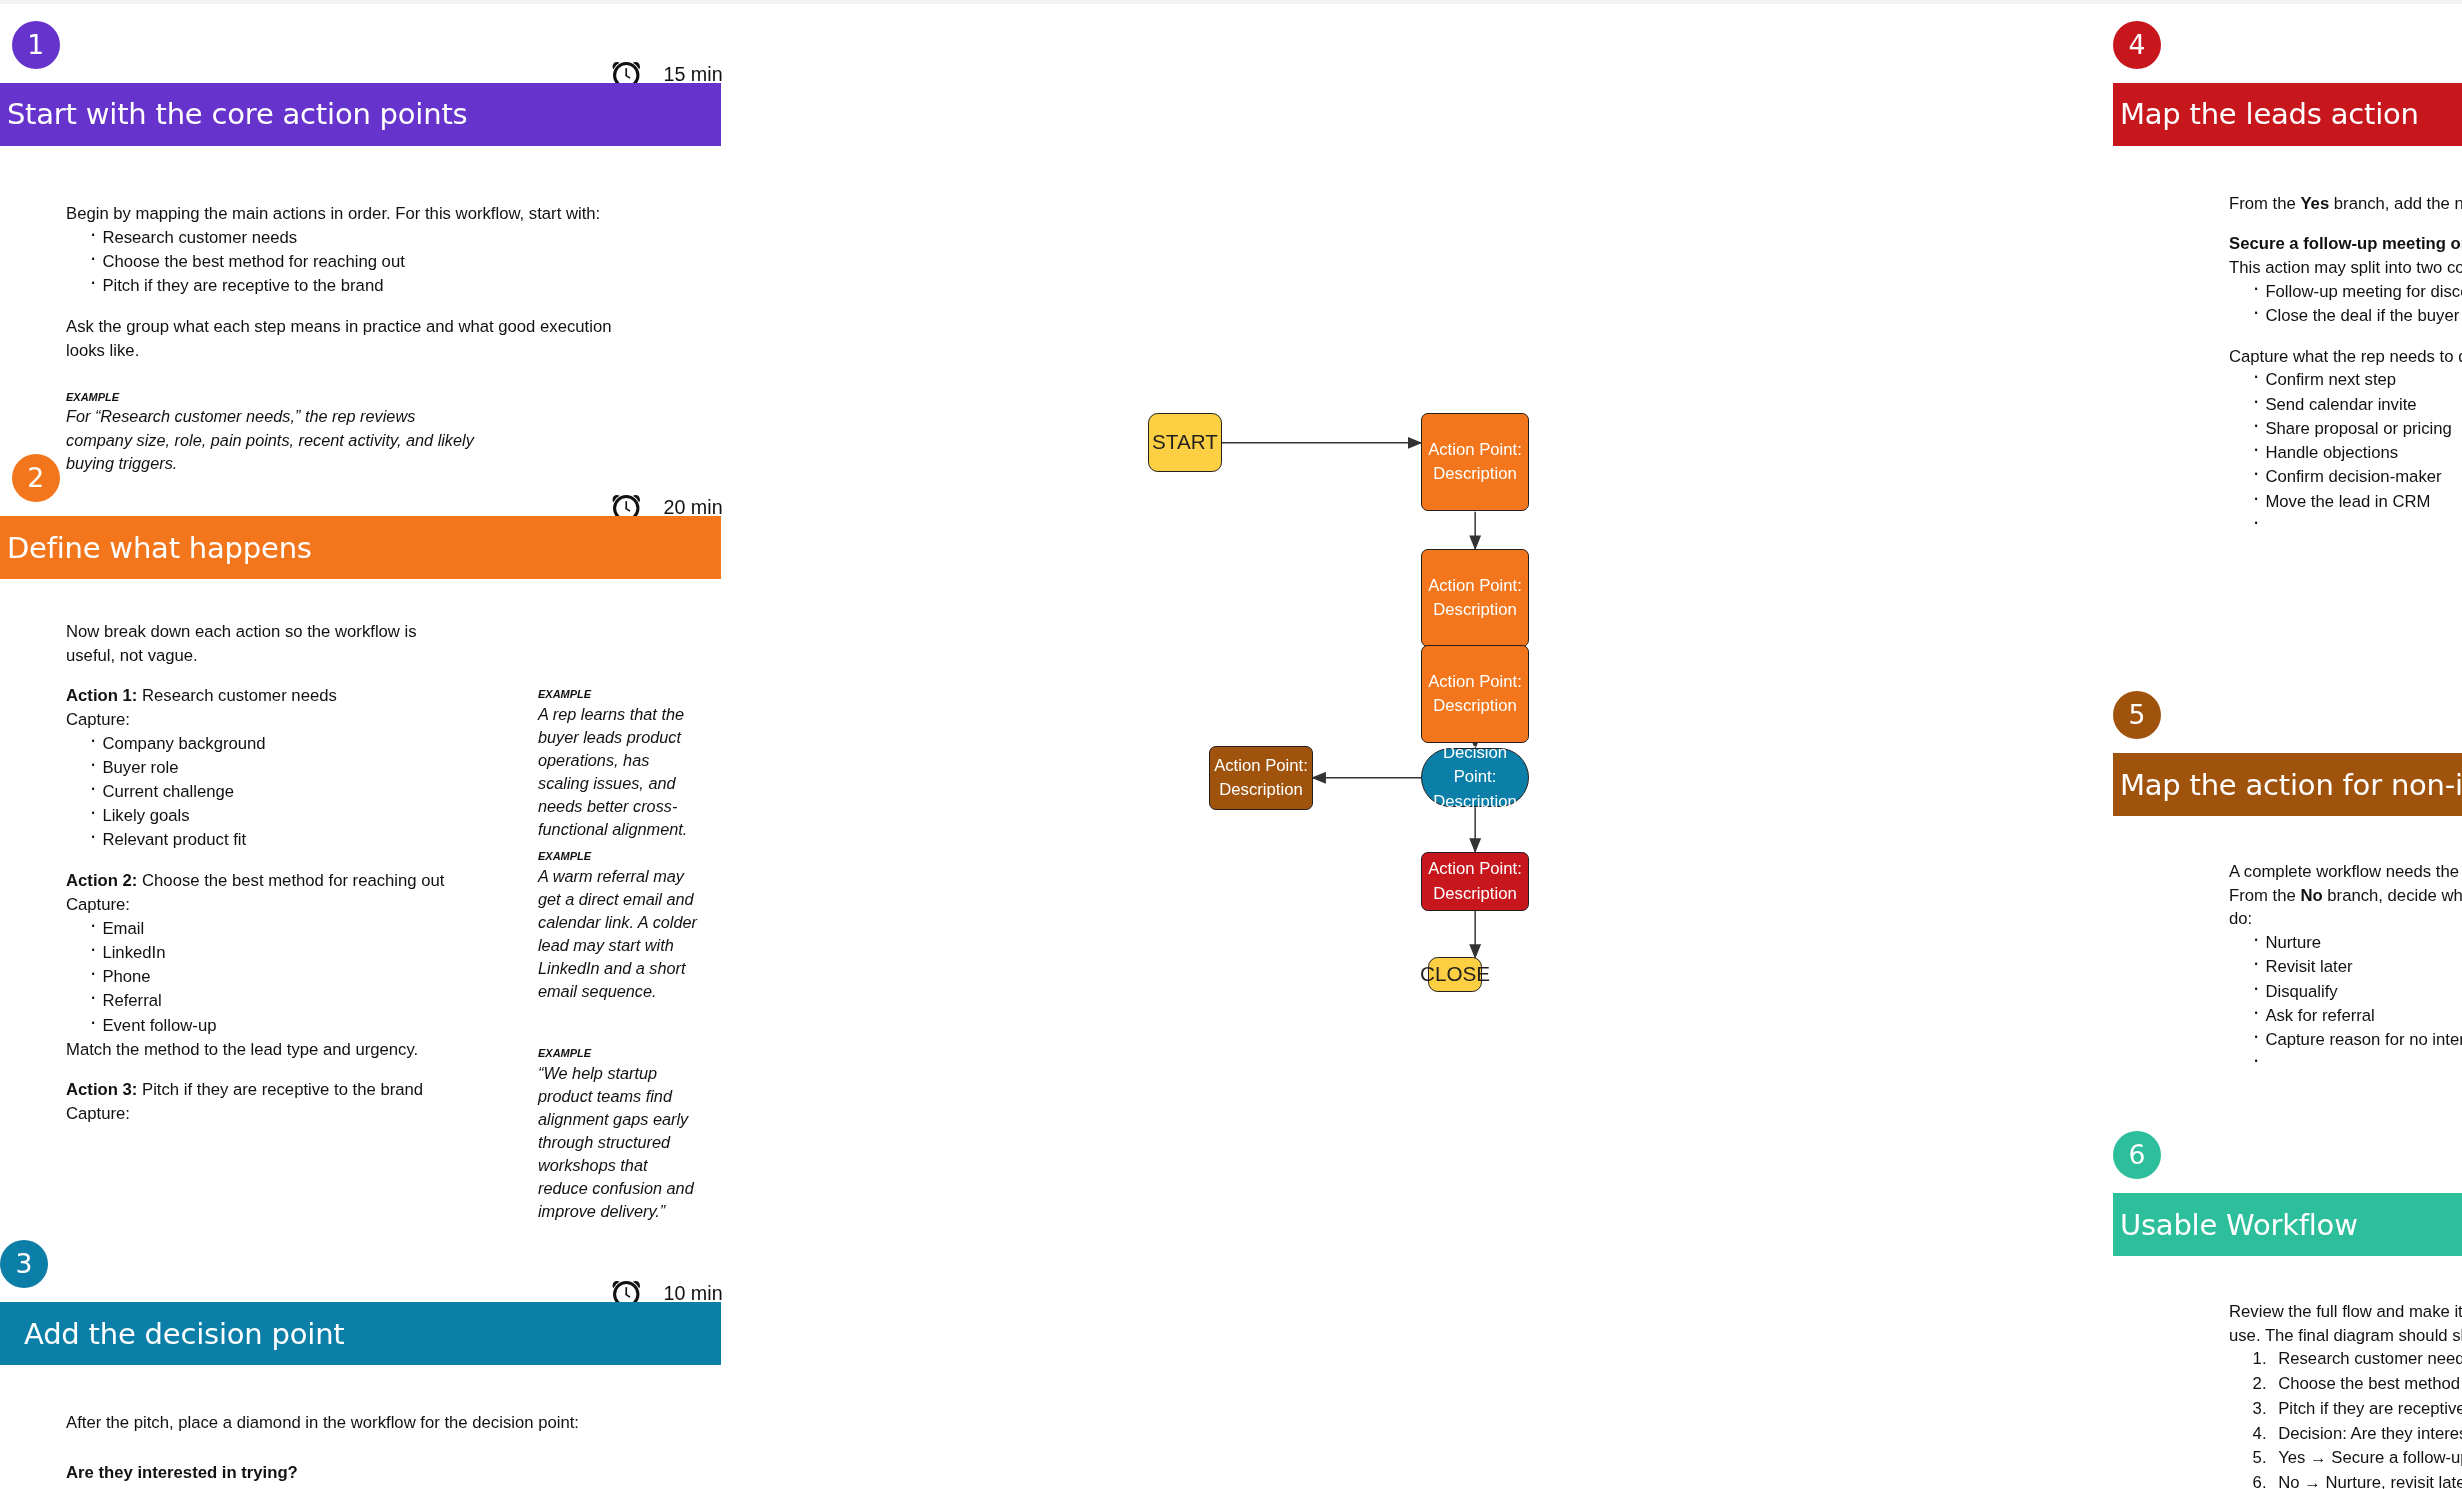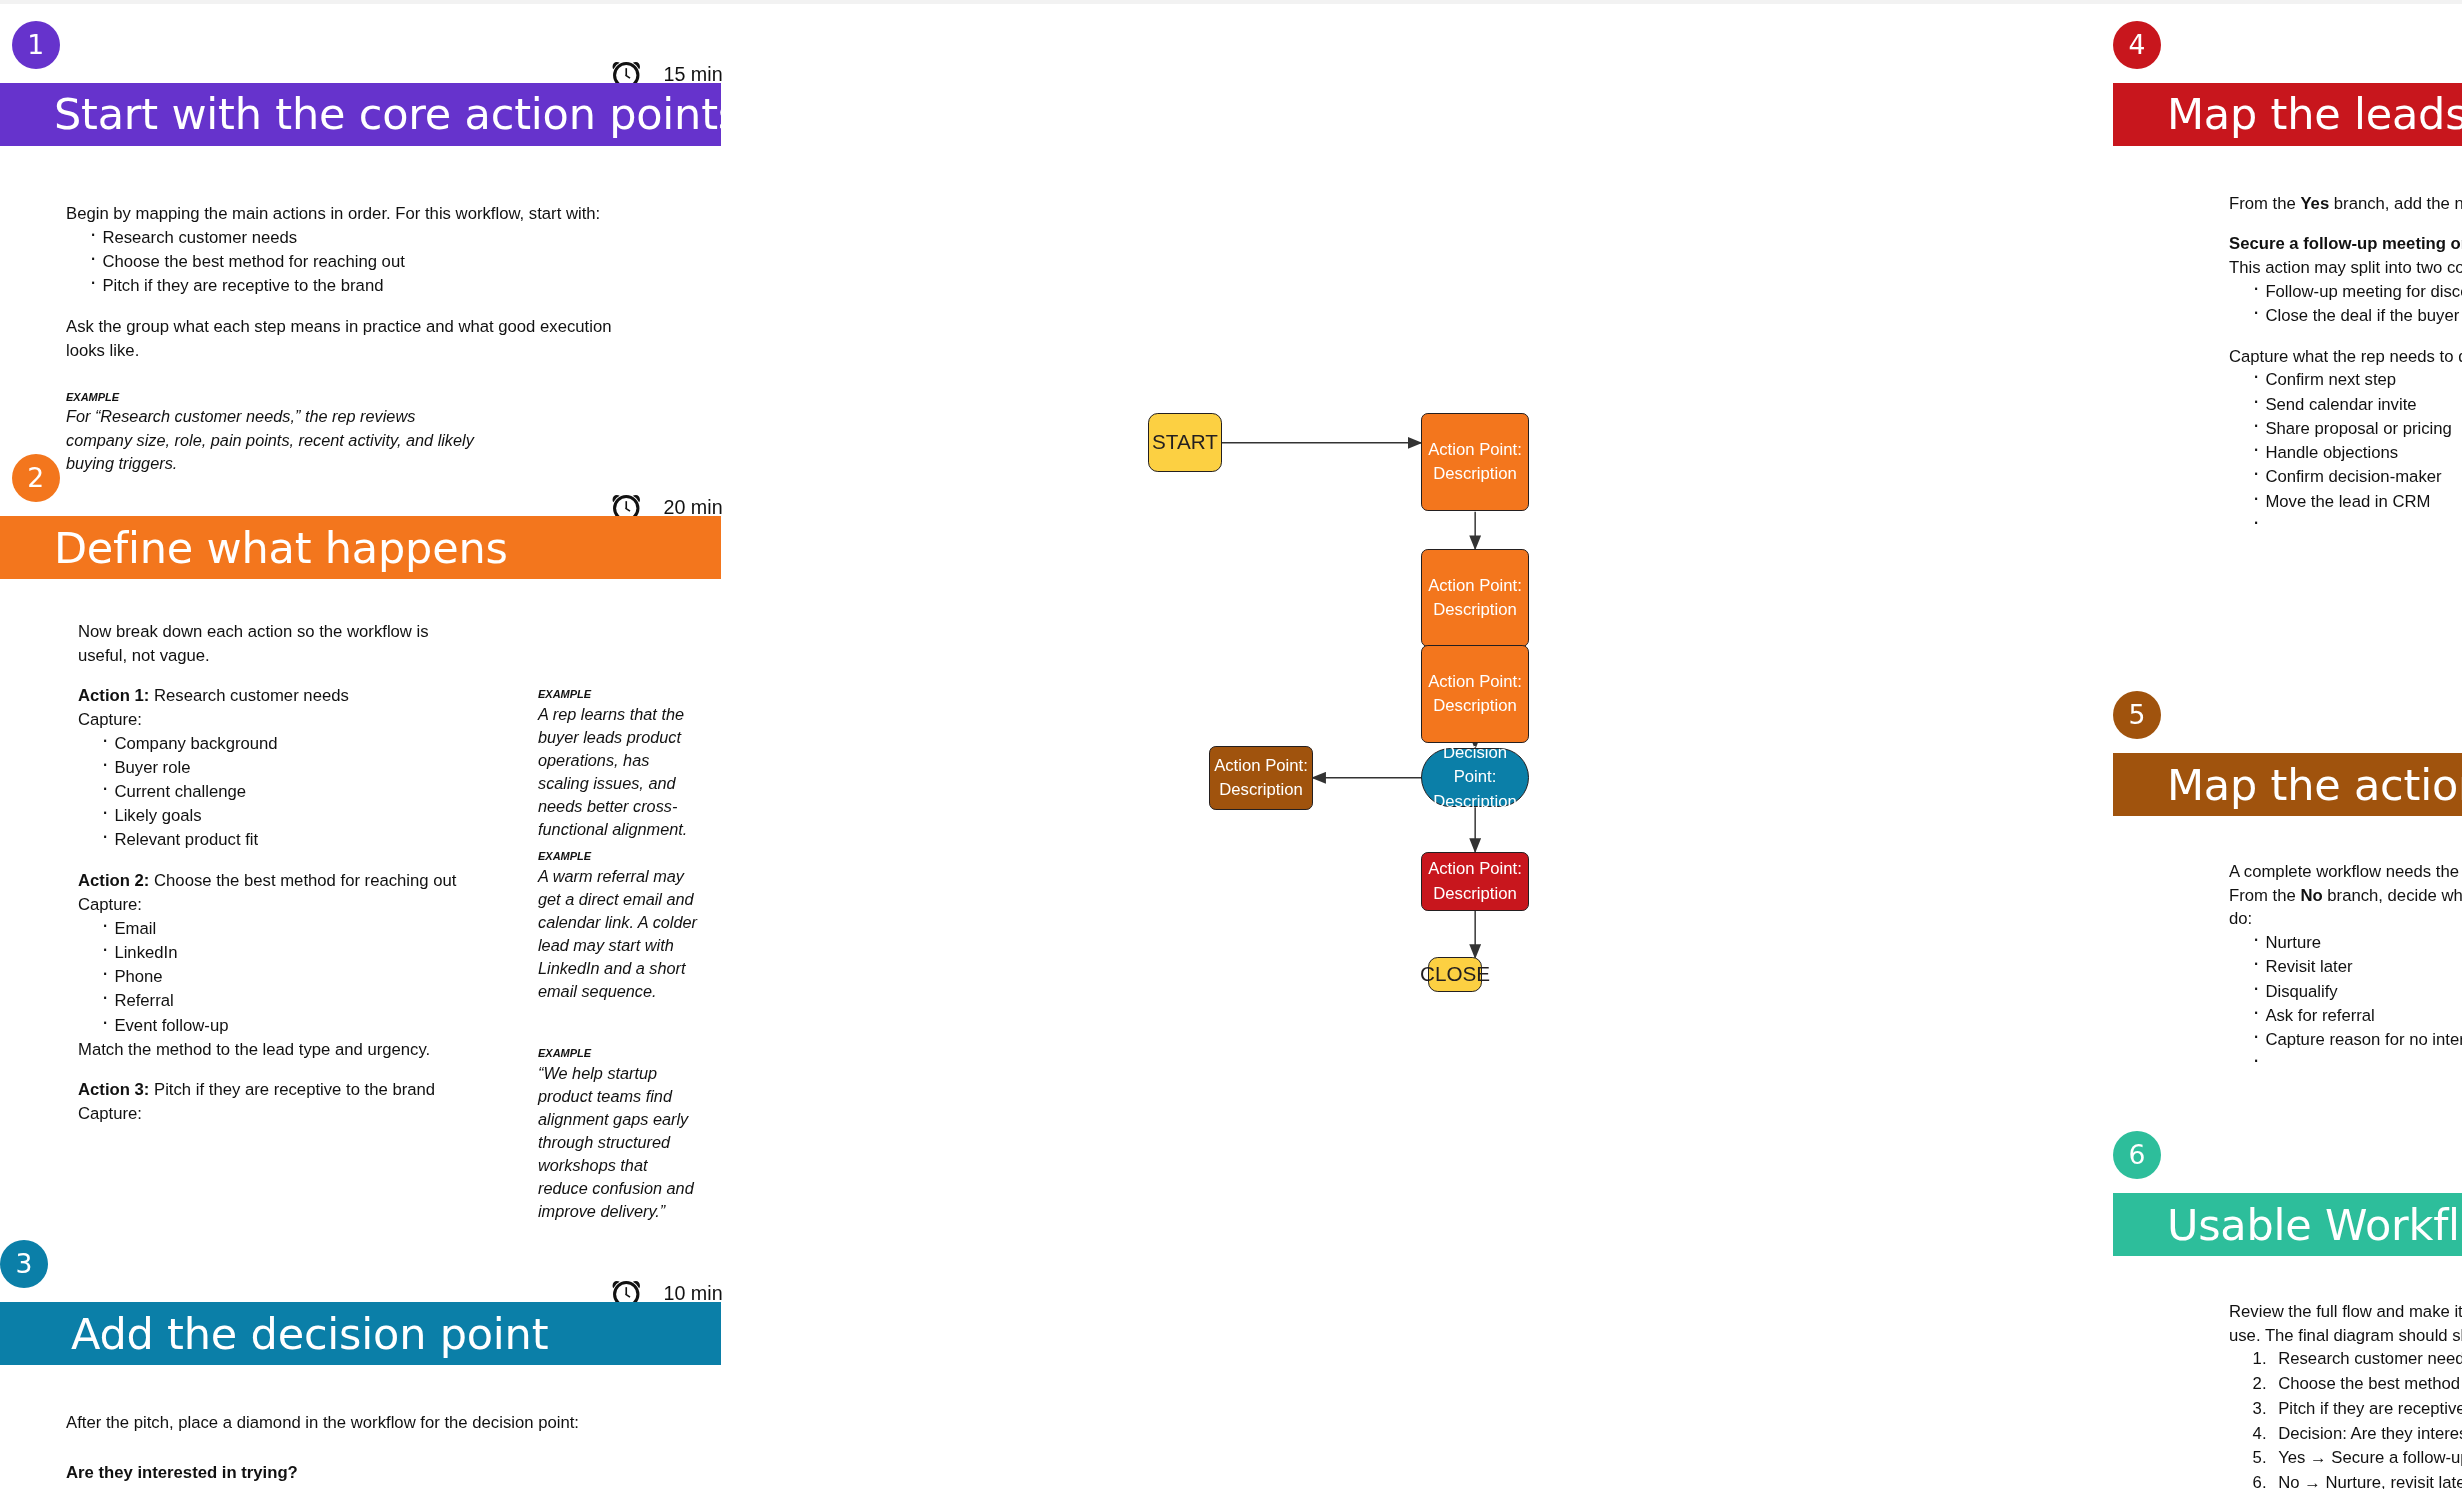--- a/index.html
+++ b/index.html
@@ -24,22 +24,22 @@
   .timer{
     position:absolute; display:flex; align-items:center; gap:21px;
   }
   .timer .clock{ width:32.5px; height:32.5px; display:block; }
   .timer .tlabel{ font-size:19.7px; color:#111; font-family:"Liberation Sans",sans-serif; }
 
   .title-bar{
     position:absolute; height:63px; display:flex; align-items:center;
   }
   .title-bar h1{
-    color:#fff; font-size:43px; font-weight:500; white-space:nowrap;
-    font-family:"DejaVu Sans", sans-serif; letter-spacing:-0.2px;margin-left:47px;
+    color:#fff; font-size:29px; font-weight:500; white-space:nowrap;
+    font-family:"DejaVu Sans", sans-serif; letter-spacing:-0.2px;
   }
 
   .body-text{ position:absolute; font-size:16.7px; line-height:1.42; color:#111; }
   .body-text p{ margin:0 0 0 0; }
   .body-text .gap{ height:16.7px; }
   ul.bul{ list-style:none; margin:0 0 0 19.7px; }
   ul.bul li{ position:relative; padding-left:16.7px; line-height:1.45; }
   ul.bul li:before{ content:"·"; position:absolute; left:3.9px; top:-3px; font-size:21.7px; line-height:1; }
   ol.num{ list-style:none; margin:0 0 0 23.6px; counter-reset:n; }
   ol.num li{ position:relative; padding-left:25.6px; line-height:1.48; counter-increment:n; }
@@ -111,21 +111,21 @@
         <path fill="#111" d="M31.3 32.5l9 6-1.8 2.6-9-6z"></path>
         <path fill="#111" d="M12 53l5-5 4 4-5 5zM52 53l-5-5-4 4 5 5z"></path>
       </svg>
       <span class="tlabel">20 min</span>
     </div>
   </div>
   <div class="title-bar" style="left:0;top:73px;width:721px;background:#F3761D;padding-left:6.9px;">
     <h1>Define what happens</h1>
   </div>
 
-  <div class="body-text" style="left:66px;top:177px;width:483px;margin-left:12px;">
+  <div class="body-text" style="left:66px;top:177px;width:483px;">
     <p style="width:389px">Now break down each action so the workflow is useful, not vague.</p>
 
     <div class="gap"></div>
     <p>
       <b>Action 1:</b>
       <span>Research customer needs</span>
     </p>
     <p>Capture:</p>
     <ul class="bul">
       <li>Company background</li>

